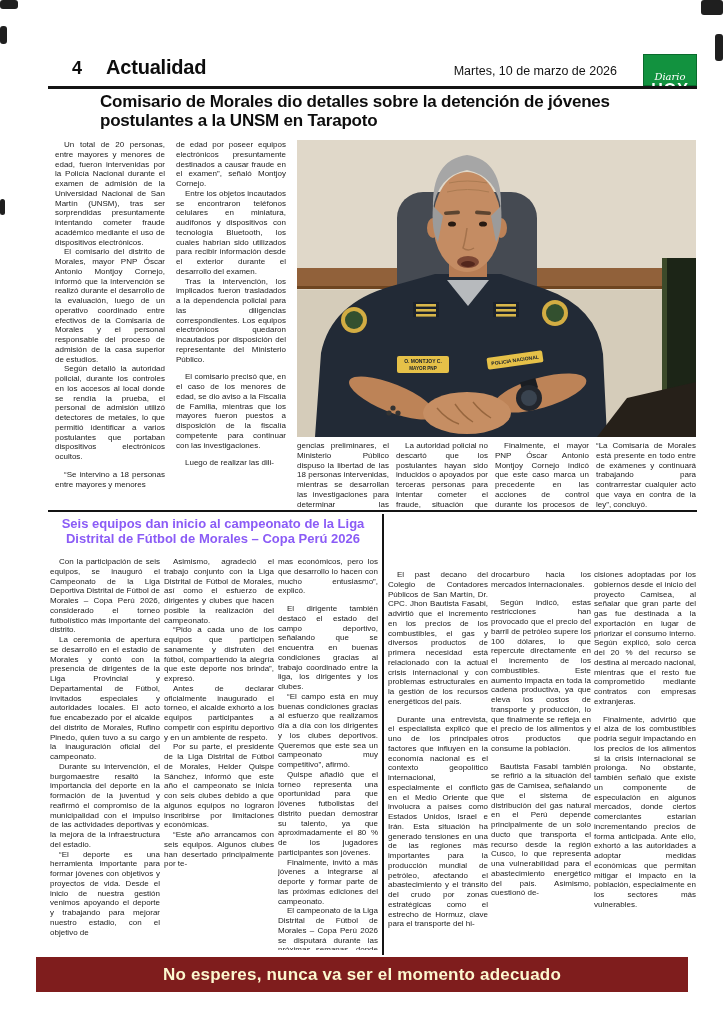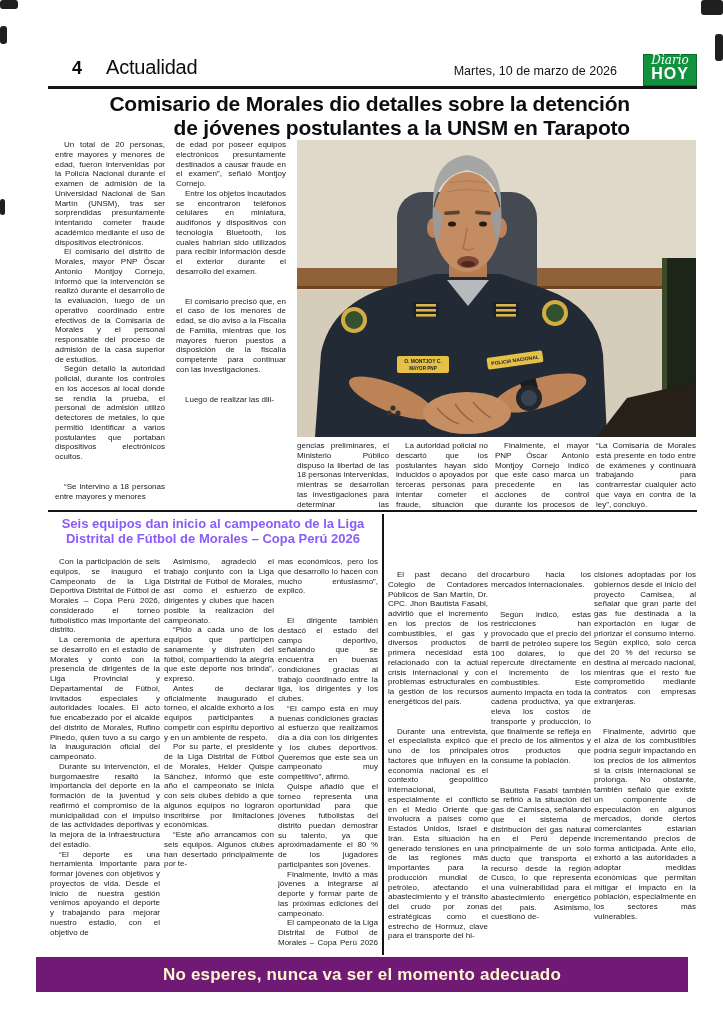--- a/index.html
+++ b/index.html
@@ -6,39 +6,39 @@
   .page{position:relative;width:723px;height:1024px;background:#ffffff;overflow:hidden;
         font-family:"Liberation Sans",sans-serif;color:#191919;}
   .artifact{position:absolute;background:#1f1f1f;border-radius:3px;}
   #a1{left:0;top:0;width:18px;height:9px}
   #a2{left:0;top:26px;width:7px;height:18px}
   #a3{left:701px;top:0;width:22px;height:15px}
   #a4{left:715px;top:34px;width:8px;height:27px}
   #a5{left:0;top:199px;width:5px;height:16px}
 
   .page-num{position:absolute;left:72px;top:58px;font-size:18px;font-weight:bold;color:#0d0d0d}
-  .section-title{position:absolute;left:106px;top:56px;font-size:20px;font-weight:normal;letter-spacing:-0.2px;color:#0d0d0d}
+  .section-title{position:absolute;left:106px;top:56px;font-size:20px;font-weight:bold;letter-spacing:-0.2px;color:#0d0d0d}
   .edition-date{position:absolute;left:400px;top:64px;width:217px;text-align:right;font-size:12.5px;color:#141414}
   .logo{position:absolute;left:643px;top:54px;width:54px;height:32px;background:#12923f;border:1px solid #0a6b2d;
         box-sizing:border-box;text-align:center;color:#fff}
-  .logo .d{font-family:"DejaVu Serif",serif;font-style:italic;font-size:12px;line-height:9px;display:block;margin-top:1px}
+  .logo .d{font-family:"DejaVu Serif",serif;font-style:italic;font-size:10px;line-height:9px;display:block;margin-top:17px}
   .logo .h{font-size:16px;font-weight:bold;line-height:17px;display:block;letter-spacing:1px}
 
   .rule{position:absolute;background:#141414}
   #rule-top{left:48px;top:86px;width:649px;height:3px}
   #rule-mid{left:48px;top:510px;width:649px;height:2px}
   #rule-v{left:382px;top:514px;width:2px;height:441px}
 
-  .headline{position:absolute;left:100px;top:92px;width:530px;text-align:right;font-weight:bold;
-            font-size:21px;line-height:1.12;color:#0d0d0d;letter-spacing:-0.2px}
+  .headline{position:absolute;left:100px;top:92px;width:530px;text-align:left;font-weight:bold;
+            font-size:17px;line-height:1.12;color:#0d0d0d;letter-spacing:-0.2px}
 
   .col{position:absolute;font-size:8px;line-height:1.22;text-align:justify;color:#1b1b1b;overflow:hidden}
   .col p{margin:0;text-indent:9px}
   .col p.cont{text-indent:0}
-  .col p.gap{margin-top:20px}
+  .col p.gap{margin-top:8px}
 
   #m-c1{left:55px;top:140px;width:110px;height:370px}
   #m-c2{left:176px;top:140px;width:110px;height:370px}
   #m-b1{left:297px;top:441px;width:92px;height:70px}
   #m-b2{left:396px;top:441px;width:92px;height:70px}
   #m-b3{left:495px;top:441px;width:94px;height:70px}
   #m-b4{left:596px;top:441px;width:100px;height:70px}
 
   .photo{position:absolute;left:297px;top:140px;width:399px;height:297px}
 
@@ -47,21 +47,21 @@
   #a2-c1{left:50px;top:557px;width:110px;height:393px}
   #a2-c2{left:164px;top:557px;width:110px;height:393px}
   #a2-c3{left:278px;top:557px;width:100px;height:393px}
 
   .a3-title{position:absolute;left:388px;top:514px;width:310px;text-align:center;font-weight:bold;
             font-size:12px;line-height:1.2;color:#0d0d0d}
   #a3-c1{left:388px;top:570px;width:100px;height:381px}
   #a3-c2{left:491px;top:570px;width:100px;height:381px}
   #a3-c3{left:594px;top:570px;width:102px;height:381px}
 
-  .banner{position:absolute;left:36px;top:957px;width:652px;height:35px;background:#701a75;
+  .banner{position:absolute;left:36px;top:957px;width:652px;height:35px;background:#7f1d1d;
           display:flex;align-items:center;justify-content:center}
   .banner-text{color:#fcf7cf;font-weight:bold;font-size:17px;letter-spacing:0.2px}
 </style>
 </head>
 <body>
 
 <div class="page">
 
   <div class="artifact" id="a1"></div>
   <div class="artifact" id="a2"></div>
@@ -81,20 +81,21 @@
   <div class="headline">Comisario de Morales dio detalles sobre la detención de jóvenes postulantes a la UNSM en Tarapoto</div>
   <div class="col" id="m-c1">
       <p>Un total de 20 personas, entre mayores y menores de edad, fueron intervenidas por la Policía Nacional durante el examen de admisión de la Universidad Nacional de San Martín (UNSM), tras ser sorprendidas presuntamente intentando cometer fraude académico mediante el uso de dispositivos electrónicos.</p>
       <p>El comisario del distrito de Morales, mayor PNP Óscar Antonio Montjoy Cornejo, informó que la intervención se realizó durante el desarrollo de la evaluación, luego de un operativo coordinado entre efectivos de la Comisaría de Morales y el personal responsable del proceso de admisión de la casa superior de estudios.</p>
       <p>Según detalló la autoridad policial, durante los controles en los accesos al local donde se rendía la prueba, el personal de admisión utilizó detectores de metales, lo que permitió identificar a varios postulantes que portaban dispositivos electrónicos ocultos.</p>
       <p class="gap">“Se intervino a 18 personas entre mayores y menores</p>
     </div>
   <div class="col" id="m-c2">
       <p class="cont">de edad por poseer equipos electrónicos presuntamente destinados a causar fraude en el examen”, señaló Montjoy Cornejo.</p>
       <p>Entre los objetos incautados se encontraron teléfonos celulares en miniatura, audífonos y dispositivos con tecnología Bluetooth, los cuales habrían sido utilizados para recibir información desde el exterior durante el desarrollo del examen.</p>
+      <p>Tras la intervención, los implicados fueron trasladados a la dependencia policial para las diligencias correspondientes. Los equipos electrónicos quedaron incautados por disposición del representante del Ministerio Público.</p>
       <p class="gap">El comisario precisó que, en el caso de los menores de edad, se dio aviso a la Fiscalía de Familia, mientras que los mayores fueron puestos a disposición de la fiscalía competente para continuar con las investigaciones.</p>
       <p class="gap">Luego de realizar las dili-</p>
     </div>
 
   <svg class="photo" viewBox="0 0 399 297" preserveAspectRatio="none">
     <rect width="399" height="297" fill="#e0d8c9"></rect>
     <rect y="150" width="399" height="147" fill="#d5ccba"></rect>
     <rect y="128" width="399" height="20" fill="#91613a"></rect>
     <rect y="146" width="399" height="3" fill="#6e4521"></rect>
     <rect x="365" y="118" width="6" height="179" fill="#3c4a2a"></rect>

